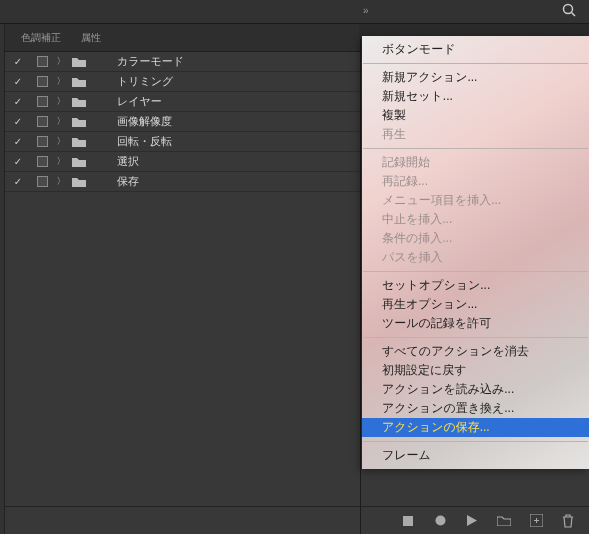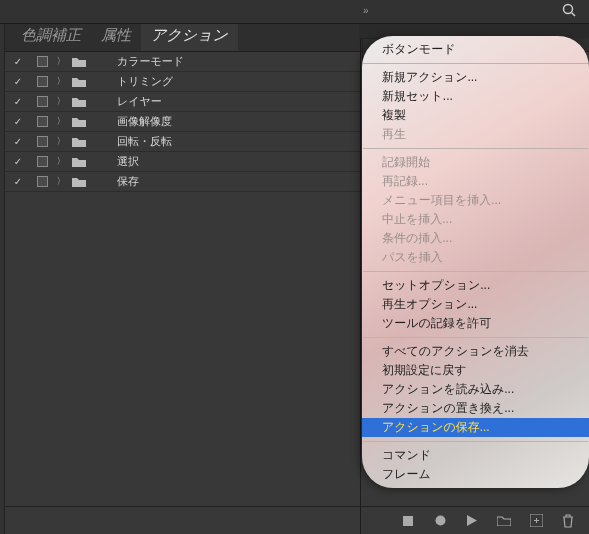--- a/index.html
+++ b/index.html
@@ -7,40 +7,40 @@
   
   .top-bar { height: 24px; background: #323232; border-bottom: 1px solid #1a1a1a; position: relative; }
   .search-icon { position: absolute; right: 12px; top: 2px; color: #ccc; }
   .expand-arrows { position: absolute; left: 363px; top: 5px; color: #999; font-size: 10px; }
   
   .panel-area { display: flex; height: 510px; }
   .left-gutter { width: 5px; background: #323232; border-right: 1px solid #222; }
   .tabs-region { flex: 1; display: flex; flex-direction: column; }
   
   .tab-bar { height: 28px; background: #2e2e2e; display: flex; align-items: flex-end; border-bottom: 1px solid #1e1e1e; padding-left: 6px; }
-  .tab { padding: 6px 10px; font-size: 15px; color: #999; cursor: pointer; font-style: italic; }
+  .tab { padding: 6px 10px; font-size: 10px; color: #999; cursor: pointer; }
   .tab.active { background: #383838; color: #e8e8e8; }
   
   .actions-list { flex: 1; background: #383838; overflow: auto; }
   .action-row { height: 20px; display: flex; align-items: center; border-bottom: 1px solid #2c2c2c; }
   .check-cell { width: 26px; display: flex; justify-content: center; color: #ccc; font-size: 10px; }
   .dialog-cell { width: 22px; display: flex; justify-content: center; }
   .dialog-box { width: 11px; height: 11px; border: 1px solid #888; background: #4a4a4a; }
   .disclosure { width: 16px; text-align: center; color: #bbb; font-size: 9px; }
   .folder-icon { width: 20px; text-align: center; color: #bbb; }
   .row-label { font-size: 11px; color: #d8d8d8; padding-left: 4px; margin-left: 24px; }
   
   .bottom-toolbar { height: 28px; background: #383838; border-top: 1px solid #222; display: flex; align-items: center; justify-content: flex-end; gap: 18px; padding-right: 14px; }
   .tb-btn { width: 14px; height: 14px; color: #aaa; display:flex; align-items:center; justify-content:center; }
   
   .vdiv { position:absolute; left:360px; top:24px; bottom:0; width:1px; background:#1c1c1c; }
   .right-panel-bg { position:absolute; right:0; top:24px; width:230px; height:14px; background:#2a2a2a; }
   .tab-strip-right { position:absolute; left:362px; top:38px; width:76px; height:24px; border:1px solid #222; border-bottom:none; background:#2e2e2e; }
   
-  .context-menu { position: absolute; right: 0; top: 36px; width: 227px; background: linear-gradient(150deg, #ecebeb 0%, #f0d2cf 30%, #d9b5b4 55%, #cfcac8 80%, #e6e4e2 100%); box-shadow: -2px 2px 8px rgba(0,0,0,.4); padding: 4px 0; border-radius: 31px; }
+  .context-menu { position: absolute; right: 0; top: 36px; width: 227px; background: linear-gradient(150deg, #ecebeb 0%, #f0d2cf 30%, #d9b5b4 55%, #cfcac8 80%, #e6e4e2 100%); box-shadow: -2px 2px 8px rgba(0,0,0,.4); padding: 4px 0; }
   .menu-item { height: 19px; padding: 0 20px; font-size: 12px; color: #222; display: flex; align-items: center; cursor: default; white-space: nowrap; }
   .menu-item.disabled { color: #9a8e8c; }
   .menu-item.highlight { background: #2f6fd8; color: #fde047; }
   .menu-sep { height: 1px; margin: 4px 1px; background: #bcb3b0; }
 </style>
 </head>
 <body>
 
 <div class="top-bar">
   <span class="expand-arrows">»</span>
@@ -55,21 +55,20 @@
 <div class="vdiv"></div>
 <div class="right-panel-bg"></div>
 <div class="tab-strip-right"></div>
 
 <div class="panel-area">
   <div class="left-gutter"></div>
   <div class="tabs-region">
     <div class="tab-bar">
       <div class="tab">色調補正</div>
       <div class="tab">属性</div>
-      <div class="tab active">アクション</div>
     </div>
     <div class="actions-list" id="actions-list">
         <div class="action-row">
           <span class="check-cell">✓</span>
           <span class="dialog-cell">
             <span class="dialog-box"></span>
           </span>
           <span class="disclosure">〉</span>
           <span class="folder-icon"><svg width="14" height="11">
               <path d="M0 2h5l2 2h7v7H0z" fill="#bbb"></path>
@@ -198,15 +197,14 @@
   <div class="menu-item">セットオプション...</div>
   <div class="menu-item">再生オプション...</div>
   <div class="menu-item">ツールの記録を許可</div>
   <div class="menu-sep"></div>
   <div class="menu-item">すべてのアクションを消去</div>
   <div class="menu-item">初期設定に戻す</div>
   <div class="menu-item">アクションを読み込み...</div>
   <div class="menu-item">アクションの置き換え...</div>
   <div class="menu-item highlight">アクションの保存...</div>
   <div class="menu-sep"></div>
-  <div class="menu-item">コマンド</div>
   <div class="menu-item">フレーム</div>
 </div>
 
 </body></html>

